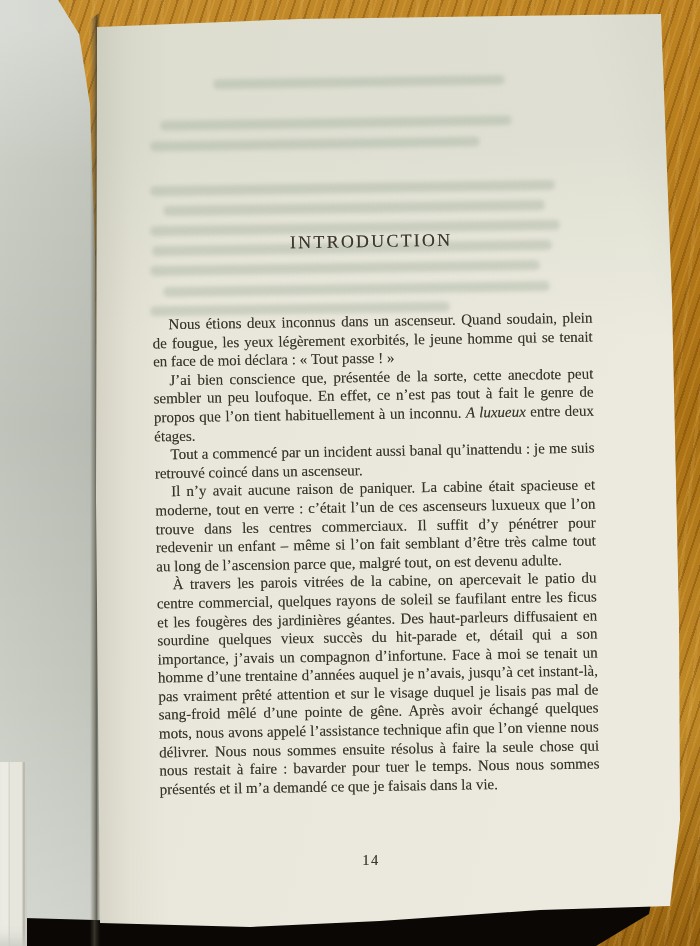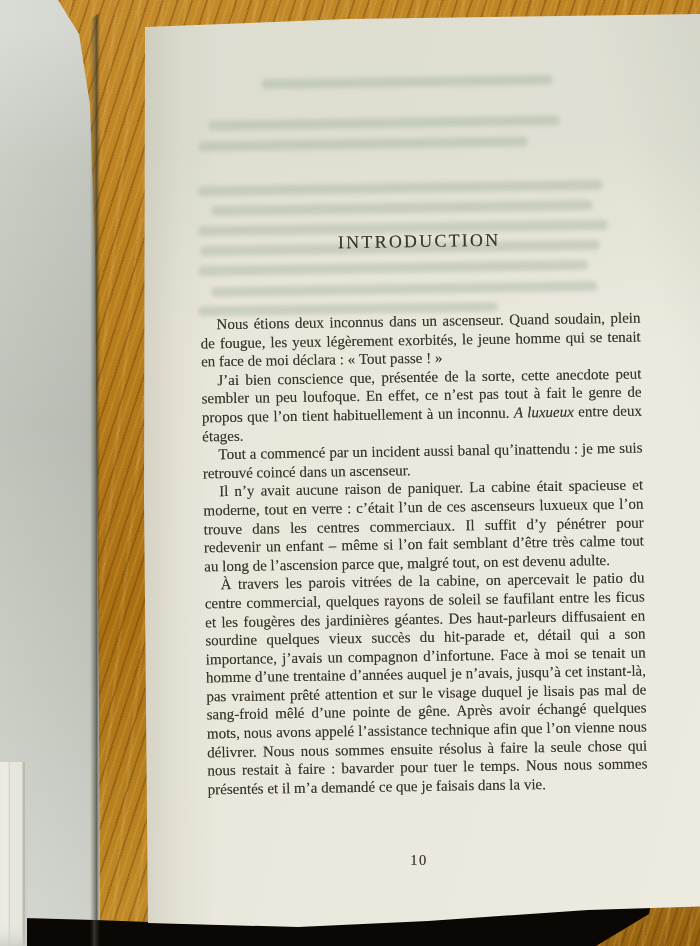--- a/index.html
+++ b/index.html
@@ -46,21 +46,20 @@
 
   
   .page{position:absolute;inset:0;
     background:
       linear-gradient(180deg, rgba(176,189,171,0.20) 0 140px, rgba(176,189,171,0.10) 240px, rgba(0,0,0,0) 340px),
       linear-gradient(90deg, rgba(110,105,85,0.16) 96px, rgba(110,105,85,0.05) 130px, rgba(0,0,0,0) 170px),
       linear-gradient(255deg, rgba(0,0,0,0.06) 0, rgba(0,0,0,0) 120px),
       linear-gradient(105deg,#e7e5d8 0%,#eae8dc 50%,#edebdf 100%);
     clip-path:polygon(97px 27px,300px 19px,661px 14px,672px 300px,679px 620px,680px 820px,670px 906px,540px 910px,380px 921px,250px 927px,100px 923px,96px 500px);
     filter:drop-shadow(0 1px 0 rgba(255,255,255,0.5));
-    margin-left:48px;
   }
 
   
   .ghosts i{position:absolute;display:block;height:10px;border-radius:5px;
     background:rgba(158,172,152,0.38);filter:blur(2.2px);transform:rotate(-0.9deg);}
 
   
   .content{position:absolute;left:151px;top:229px;width:440px;
     transform:rotate(-0.9deg);transform-origin:50% 0;
     color:#363329;}
@@ -103,15 +102,15 @@
       <h1 class="title">INTRODUCTION</h1>
       <div class="paras">
           <p><span>Nous étions deux inconnus dans un ascenseur. Quand soudain, plein de fougue, les yeux légèrement exorbités, le jeune homme qui se tenait en face de moi déclara&nbsp;: «&nbsp;Tout passe&nbsp;!&nbsp;»</span></p>
           <p><span>J’ai bien conscience que, présentée de la sorte, cette anecdote peut sembler un peu loufoque. En effet, ce n’est pas tout à fait le genre de propos que l’on tient habituellement à un inconnu. </span><em>A luxueux</em><span> entre deux étages.</span></p>
           <p><span>Tout a commencé par un incident aussi banal qu’inattendu&nbsp;: je me suis retrouvé coincé dans un ascenseur.</span></p>
           <p><span>Il n’y avait aucune raison de paniquer. La cabine était spacieuse et moderne, tout en verre&nbsp;: c’était l’un de ces ascenseurs luxueux que l’on trouve dans les centres commerciaux. Il suffit d’y pénétrer pour redevenir un enfant – même si l’on fait semblant d’être très calme tout au long de l’ascension parce que, malgré tout, on est devenu adulte.</span></p>
           <p><span>À travers les parois vitrées de la cabine, on apercevait le patio du centre commercial, quelques rayons de soleil se faufilant entre les ficus et les fougères des jardinières géantes. Des haut-parleurs diffusaient en sourdine quelques vieux succès du hit-parade et, détail qui a son importance, j’avais un compagnon d’infortune. Face à moi se tenait un homme d’une trentaine d’années auquel je n’avais, jusqu’à cet instant-là, pas vraiment prêté attention et sur le visage duquel je lisais pas mal de sang-froid mêlé d’une pointe de gêne. Après avoir échangé quelques mots, nous avons appelé l’assistance technique afin que l’on vienne nous délivrer. Nous nous sommes ensuite résolus à faire la seule chose qui nous restait à faire&nbsp;: bavarder pour tuer le temps. Nous nous sommes présentés et il m’a demandé ce que je faisais dans la vie.</span></p>
         </div>
     </div>
 
-    <div class="folio">10</div>
+    <div class="folio">14</div>
   </div>
 </div>
 
 </body></html>

